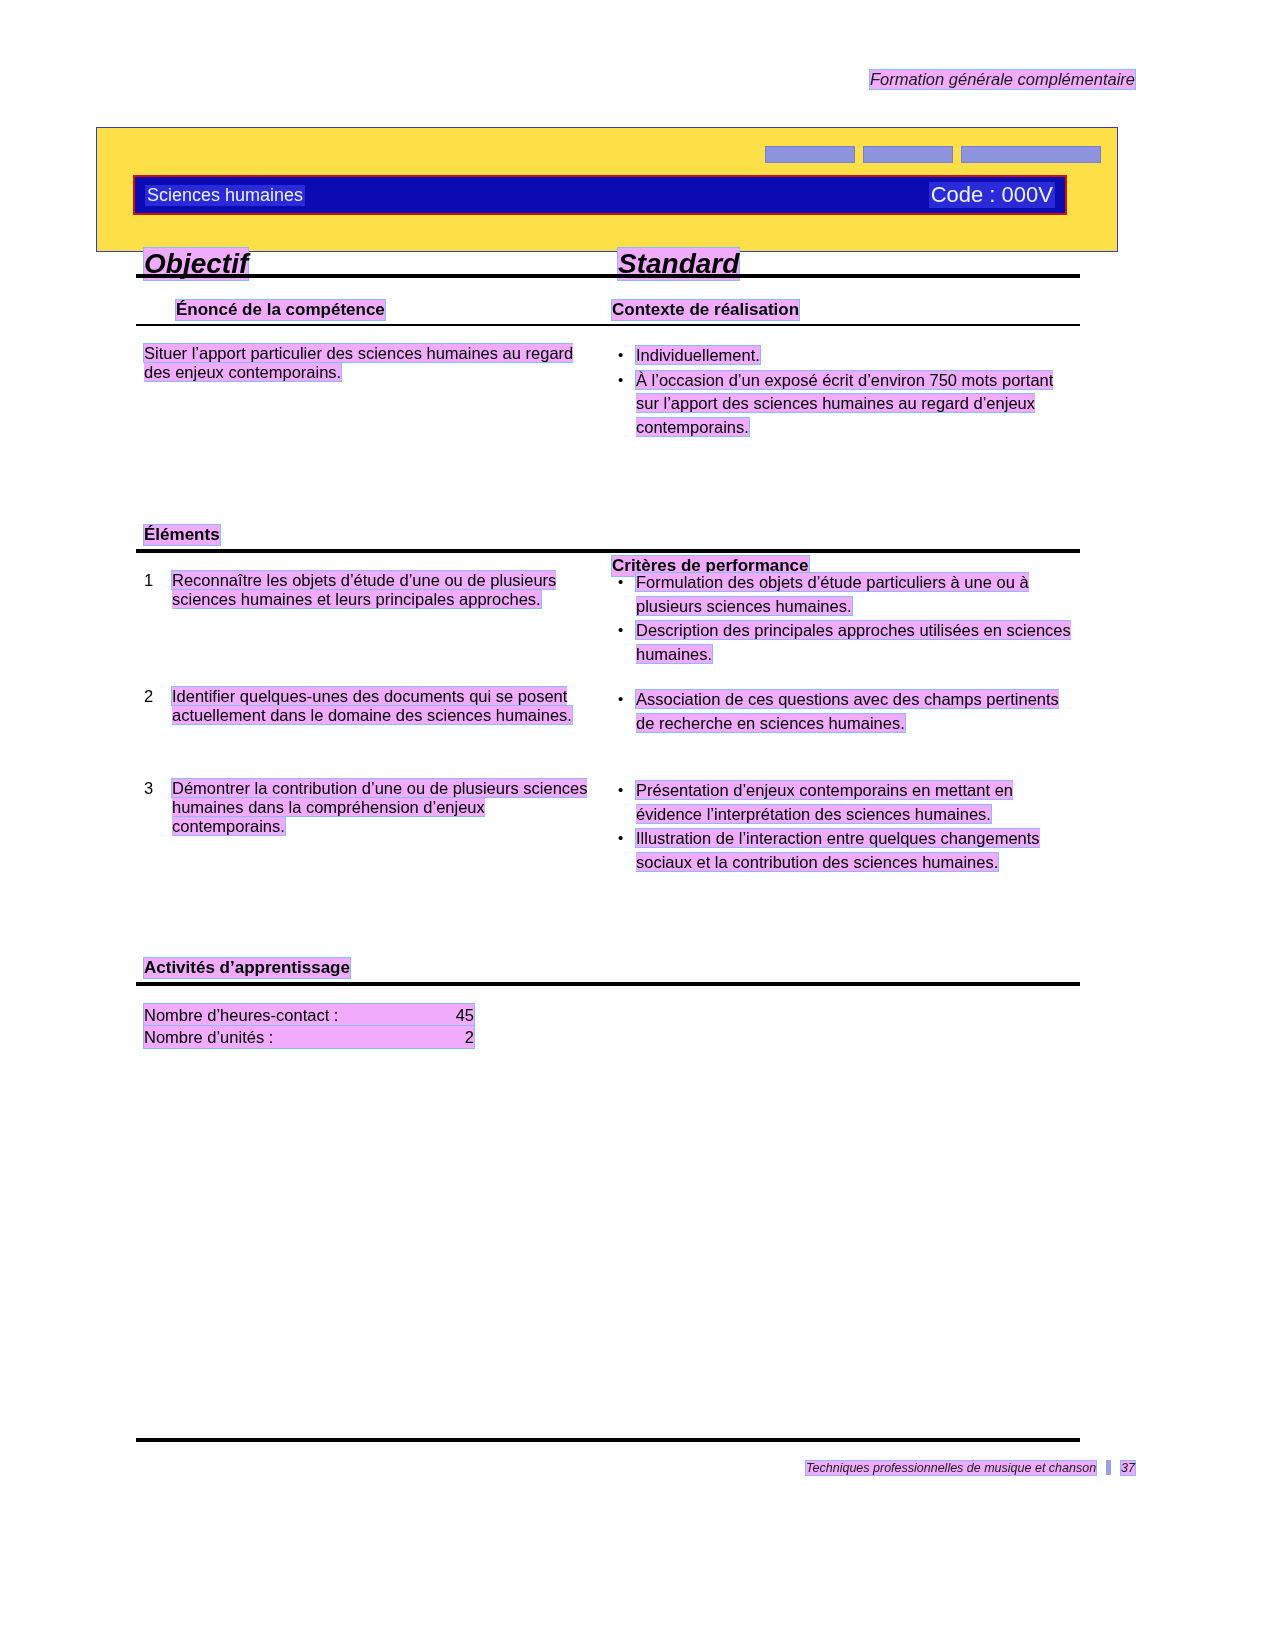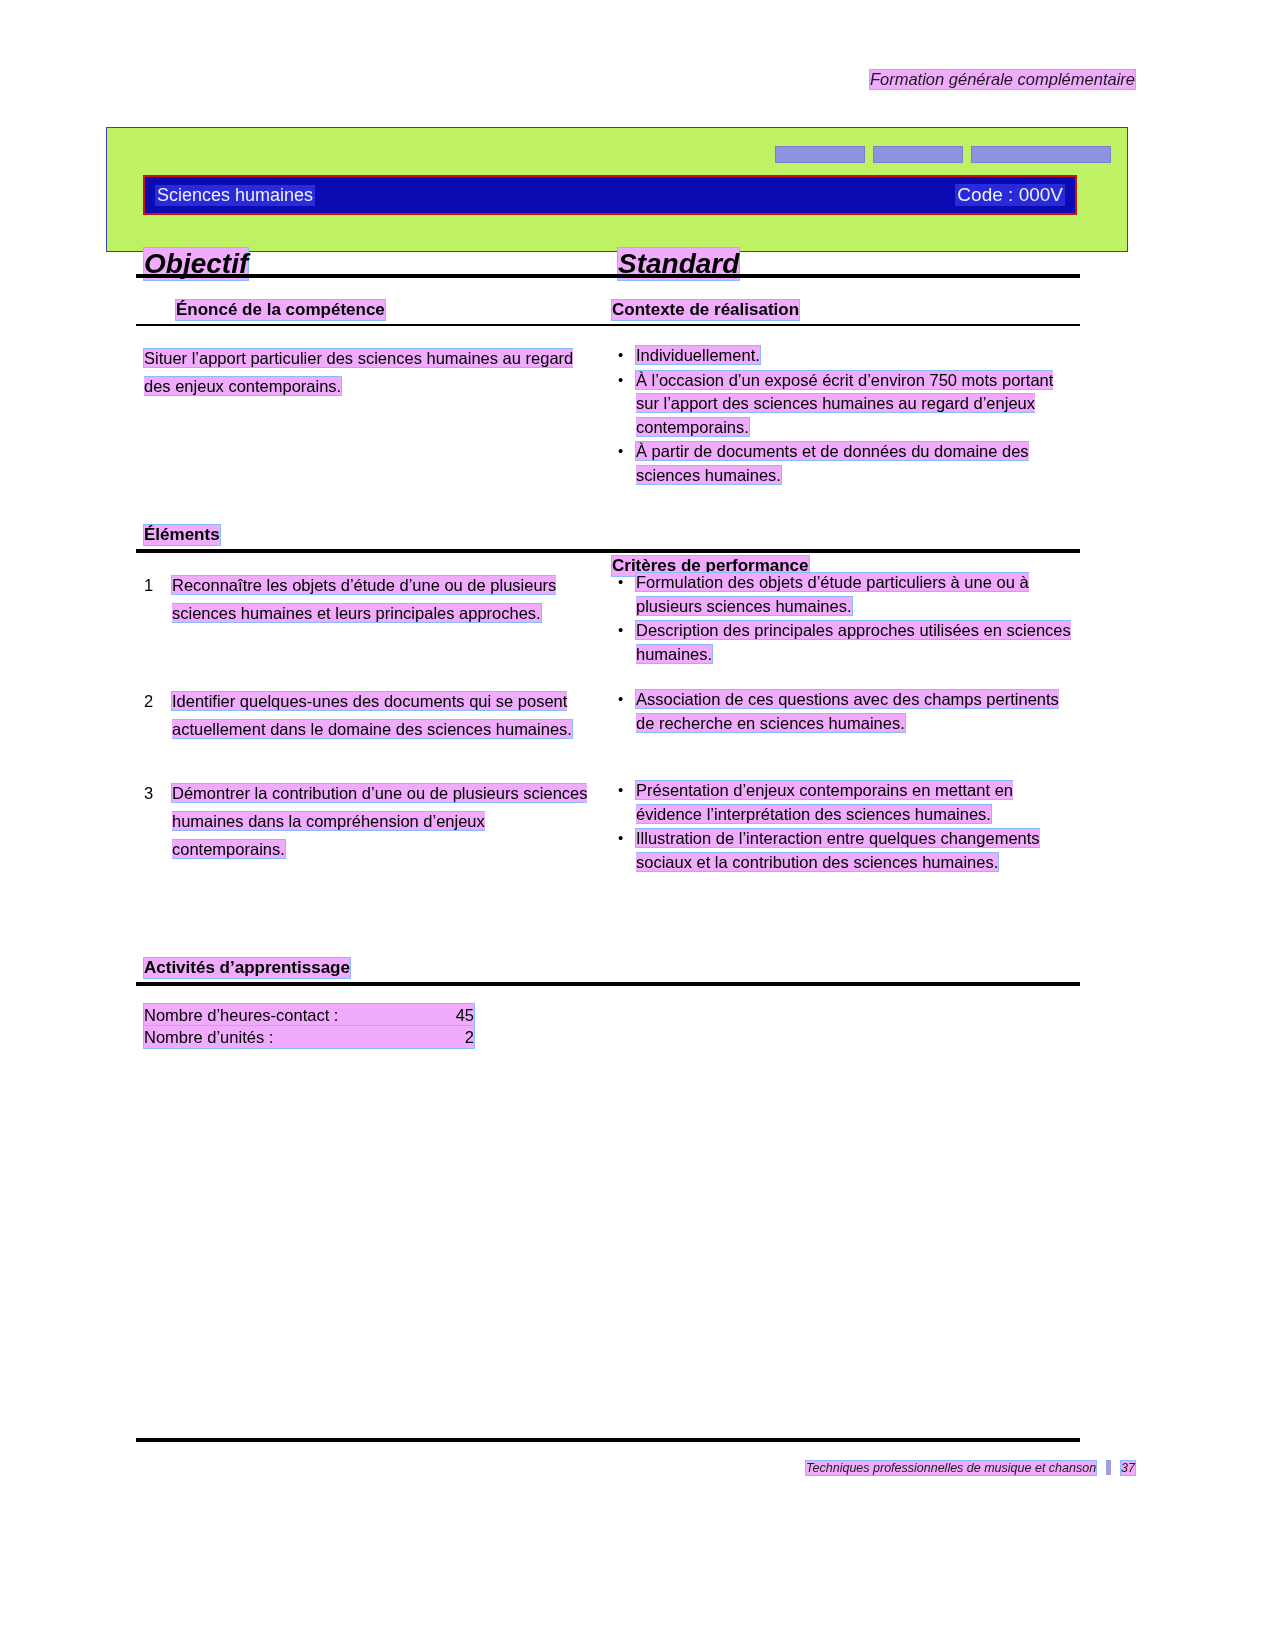--- a/index.html
+++ b/index.html
@@ -33,25 +33,25 @@
     right: 140px;
     font-size: 16.5px;
     font-style: italic;
     color: #1b1b1b;
     white-space: nowrap;
   }
 
   
   .codebox-outer {
     position: absolute;
-    left: 106px;
+    left: 96px;
     top: 127px;
     width: 1022px;
     height: 125px;
-    background: #bef264;
+    background: #fde047;
     border: 1px solid #3b3bbb;
     box-sizing: border-box;
   }
   .tabs-strip {
     position: absolute;
     right: 16px;
     top: 18px;
     display: flex;
     gap: 8px;
   }
@@ -78,21 +78,21 @@
   }
   .codebox-title {
     font-size: 18px;
     color: #eaf2ff;
     background: #2a2ad8;
     padding: 0 2px;
     white-space: nowrap;
   }
   .codebox-code {
     margin-left: auto;
-    font-size: 19px;
+    font-size: 22px;
     color: #eaf2ff;
     background: #2a2ad8;
     padding: 0 2px;
     white-space: nowrap;
   }
   .codebox-code .num { color: #eaf2ff; }
 
   
   .hdr-row {
     position: absolute;
@@ -131,21 +131,21 @@
     font-size: 17px;
     font-weight: bold;
     white-space: nowrap;
   }
   .colL { left: 144px; }
   .colR { left: 612px; }
 
   .txt {
     position: absolute;
     font-size: 16.5px;
-    line-height: 28px;
+    line-height: 19px;
   }
   .txt.wL { width: 452px; left: 144px; }
 
   .bullets {
     position: absolute;
     left: 612px;
     width: 468px;
     margin: 0;
     padding: 0;
     list-style: none;
@@ -241,21 +241,20 @@
   <div class="sec-label colR sel" style="top:300px;">Contexte de réalisation</div>
   <div class="rule-thin" style="top:324px;"></div>
 
   <div class="txt wL" style="top:344px;">
     <span class="sel">Situer l’apport particulier des sciences humaines au regard des enjeux contemporains.</span>
   </div>
 
   <ul class="bullets" style="top:344px;">
     <li><span class="sel">Individuellement.</span></li>
     <li><span class="sel">À l’occasion d’un exposé écrit d’environ 750 mots portant sur l’apport des sciences humaines au regard d’enjeux contemporains.</span></li>
-    <li><span class="sel">À partir de documents et de données du domaine des sciences humaines.</span></li>
   </ul>
 
   <div class="sec-label colL sel" style="top:525px;">Éléments</div>
   <div class="sec-label colR sel" style="top:556px;">Critères de performance</div>
   <div class="rule-thick" style="top:549px;"></div>
 
   <div class="txt wL" style="top:571px;">
     <span class="n" style="position:absolute;left:0;">1</span>
     <span style="display:block;padding-left:28px;"><span class="sel">Reconnaître les objets d’étude d’une ou de plusieurs sciences humaines et leurs principales approches.</span></span>
   </div>

